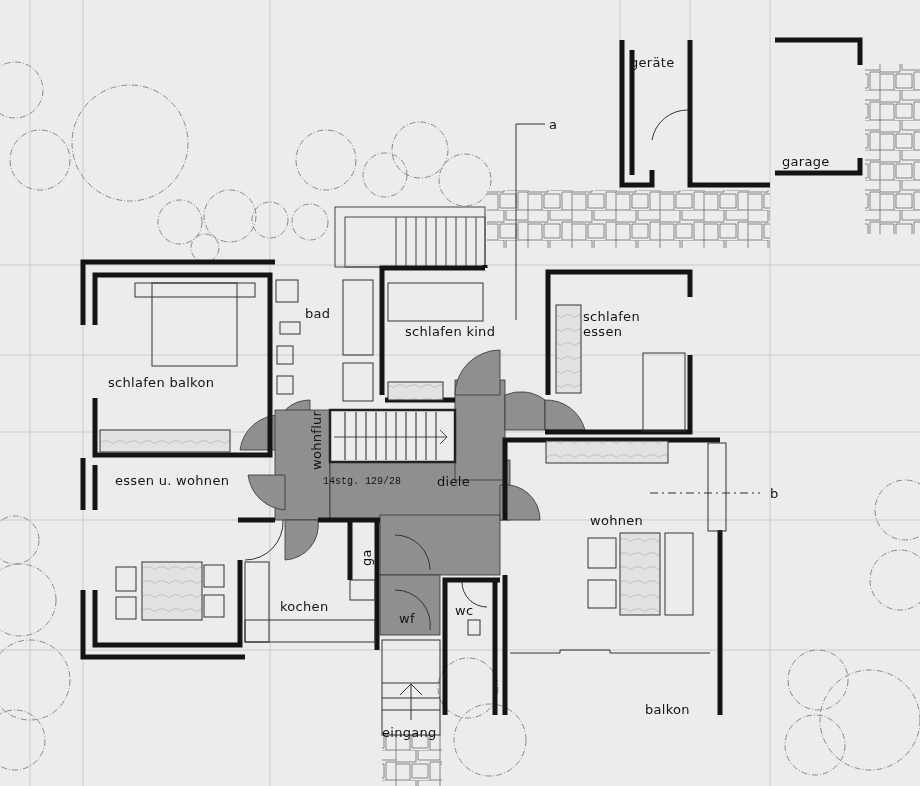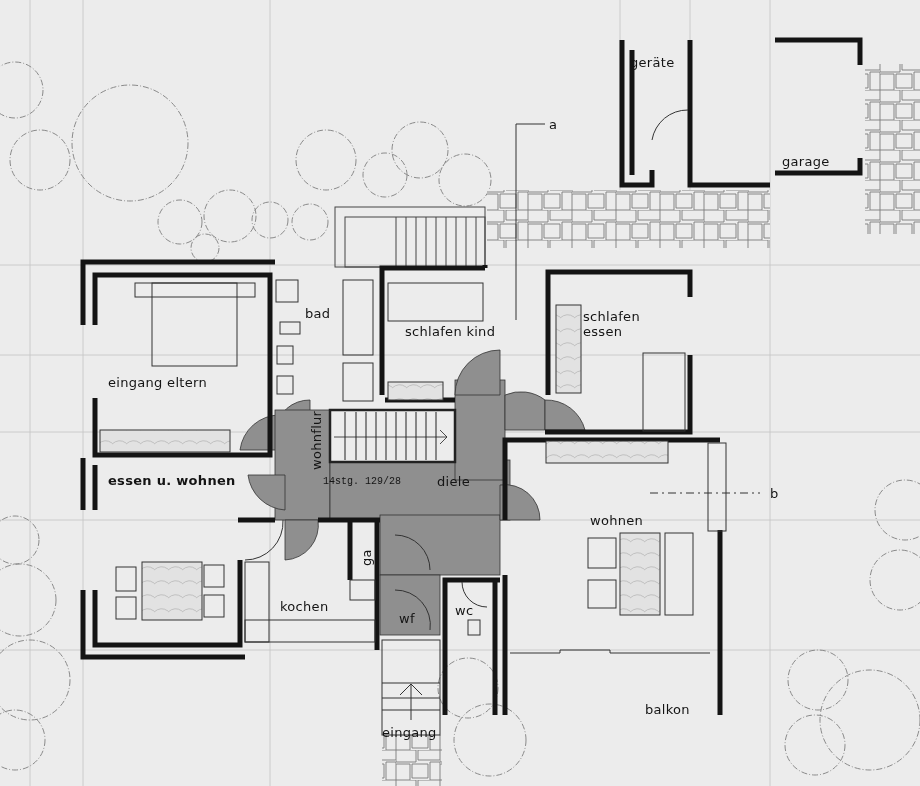--- a/index.html
+++ b/index.html
@@ -209,28 +209,28 @@
   <g stroke="#333" stroke-width="1" fill="none">
     <line x1="516" y1="124" x2="545" y2="124"></line>
     <line x1="516" y1="124" x2="516" y2="320"></line>
     <line x1="650" y1="493" x2="760" y2="493" stroke-dasharray="8 4 2 4"></line>
   </g>
 </svg>
 
 <div class="lbl" style="left:630px;top:56px;">geräte</div>
 <div class="lbl" style="left:782px;top:155px;">garage</div>
 <div class="lbl" style="left:305px;top:307px;">bad</div>
-<div class="lbl" style="left:108px;top:376px;">eingang eltern</div>
+<div class="lbl" style="left:108px;top:376px;">schlafen balkon</div>
 <div class="lbl" style="left:405px;top:325px;">schlafen kind</div>
 <div class="lbl" style="left:583px;top:310px;">schlafen</div>
 <div class="lbl" style="left:583px;top:325px;">essen</div>
 <div class="lbl vert" style="left:310px;top:470px;">wohnflur</div>
 <div class="lbl" style="left:390px;top:475px;margin-left:47px;">diele</div>
 <div class="lbl small" style="left:323px;top:477px;">14stg. 129/28</div>
-<div class="lbl" style="left:108px;top:474px;font-weight:bold;">essen u. wohnen</div>
+<div class="lbl" style="left:115px;top:474px;">essen u. wohnen</div>
 <div class="lbl" style="left:280px;top:600px;">kochen</div>
 <div class="lbl vert" style="left:360px;top:566px;">ga</div>
 <div class="lbl" style="left:399px;top:612px;">wf</div>
 <div class="lbl" style="left:455px;top:604px;">wc</div>
 <div class="lbl" style="left:590px;top:514px;">wohnen</div>
 <div class="lbl" style="left:645px;top:703px;">balkon</div>
 <div class="lbl" style="left:382px;top:726px;">eingang</div>
 <div class="lbl" style="left:549px;top:118px;">a</div>
 <div class="lbl" style="left:770px;top:487px;">b</div>
 

